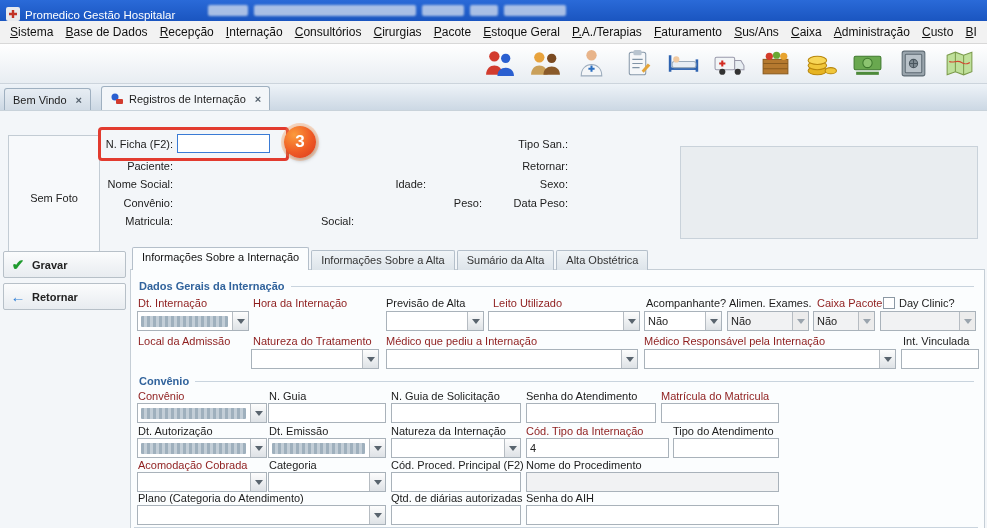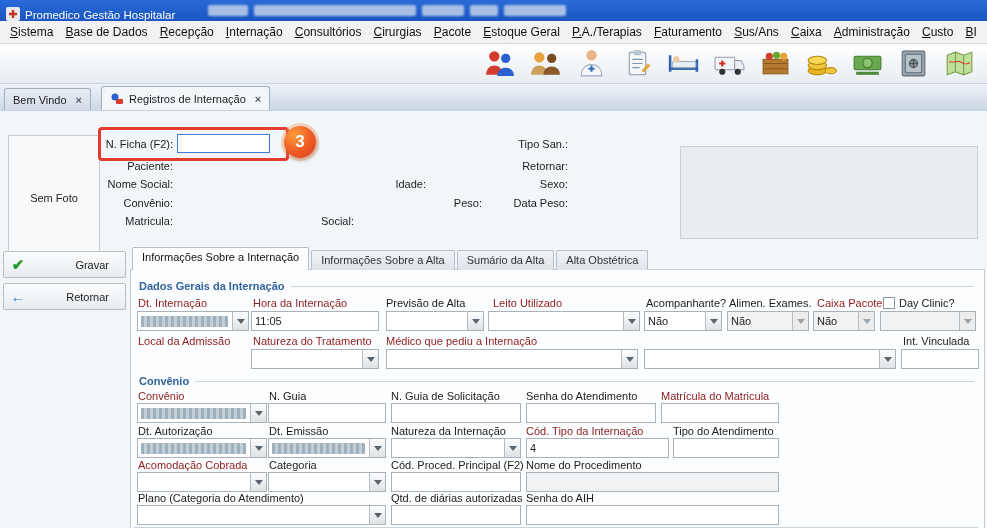--- a/index.html
+++ b/index.html
@@ -38,21 +38,21 @@
 
   .ficha-input{position:absolute;left:177px;top:23px;width:93px;height:19px;border:1px solid #3a7bd5;background:#fff;font-family:"Liberation Sans",sans-serif;font-size:11px;padding:0 3px;outline:none;}
 
   
   .hl-rect{position:absolute;left:98px;top:16px;width:191px;height:34px;border:3px solid #e23b2f;border-radius:4px;z-index:40;}
   .hl-badge{position:absolute;left:284px;top:15px;width:32px;height:32px;border-radius:50%;background:radial-gradient(circle at 32% 28%,#fb9b3c,#ef5a24 55%,#d93a20);box-shadow:0 0 0 3px rgba(250,150,80,.35),1px 2px 4px rgba(0,0,0,.35);display:flex;align-items:center;justify-content:center;color:#fff;font-size:17px;font-weight:bold;z-index:41;}
 
   
   .side-btn{position:absolute;left:3px;width:123px;height:27px;border:1px solid #b7c0c8;border-radius:2px;background:linear-gradient(#fbfcfd,#e8ecf0);display:flex;align-items:center;cursor:default;}
   .side-btn .bicon{width:28px;text-align:center;font-size:15px;font-weight:bold;}
-  .side-btn .blabel{flex:1;text-align:right;padding-right:16px;color:#222;}
+  .side-btn .blabel{flex:1;text-align:left;padding-right:16px;color:#222;font-weight:bold;}
   .bicon.check{color:#1f9b2e;}
   .bicon.arrow-left{color:#2f7fd6;}
 
   
   .inner-tabs{position:absolute;left:132px;top:136px;height:23px;display:flex;align-items:flex-end;gap:2px;z-index:5;}
   .itab{height:20px;padding:3px 9px 0 9px;border:1px solid #b4bfca;border-bottom:none;border-radius:2px 2px 0 0;background:linear-gradient(#f0f4f7,#dde4ea);color:#333;white-space:nowrap;}
   .itab.active{height:23px;background:#fbfdfe;color:#111;}
 
   
   .panel{position:absolute;left:130px;top:158px;width:855px;height:260px;background:#fbfdfe;border:1px solid #c5ced6;overflow:hidden;}
@@ -272,23 +272,20 @@
     <span class="lbl" style="left:515px;top:27px">Acompanhante?</span>
     <span class="lbl" style="left:598px;top:27px">Alimen. Exames.</span>
     <span class="lbl req" style="left:686px;top:27px">Caixa Pacote?</span>
     <div class="checkbox" style="left:752px;top:27px"></div>
     <span class="lbl" style="left:768px;top:27px">Day Clinic?</span>
 
     <div class="combo" style="left:6px;top:41px;width:112px">
       <div class="masked"></div>
       <div class="arrow"></div>
     </div>
-    <div class="tfield" style="left:120px;top:41px;width:128px">
-      <span class="val">11:05</span>
-    </div>
     <div class="combo" style="left:255px;top:41px;width:98px">
       <span class="val"></span>
       <div class="arrow"></div>
     </div>
     <div class="combo" style="left:357px;top:41px;width:152px">
       <span class="val"></span>
       <div class="arrow"></div>
     </div>
     <div class="combo" style="left:513px;top:41px;width:78px">
       <span class="val">Não</span>
@@ -303,20 +300,21 @@
       <div class="arrow"></div>
     </div>
     <div class="combo dim" style="left:749px;top:41px;width:96px">
       <span class="val"></span>
       <div class="arrow"></div>
     </div>
 
     <span class="lbl req" style="left:7px;top:65px">Local da Admissão</span>
     <span class="lbl req" style="left:122px;top:65px">Natureza do Tratamento</span>
     <span class="lbl req" style="left:255px;top:65px">Médico que pediu a Internação</span>
+    <span class="lbl req" style="left:513px;top:65px">Médico Responsável pela Internação</span>
     <span class="lbl" style="left:772px;top:65px">Int. Vinculada</span>
 
     <div class="combo" style="left:120px;top:79px;width:128px">
       <span class="val"></span>
       <div class="arrow"></div>
     </div>
     <div class="combo" style="left:255px;top:79px;width:252px">
       <span class="val"></span>
       <div class="arrow"></div>
     </div>

